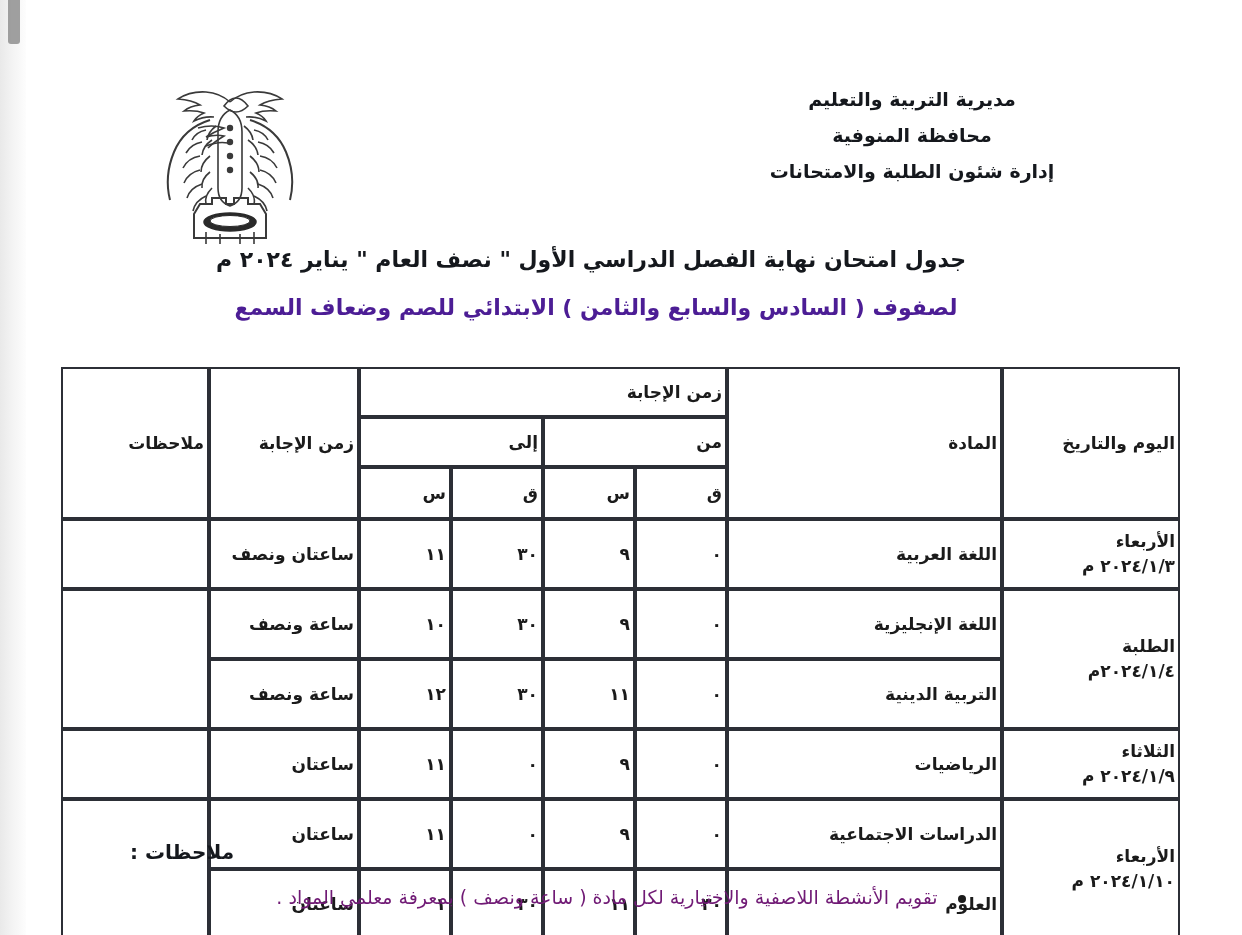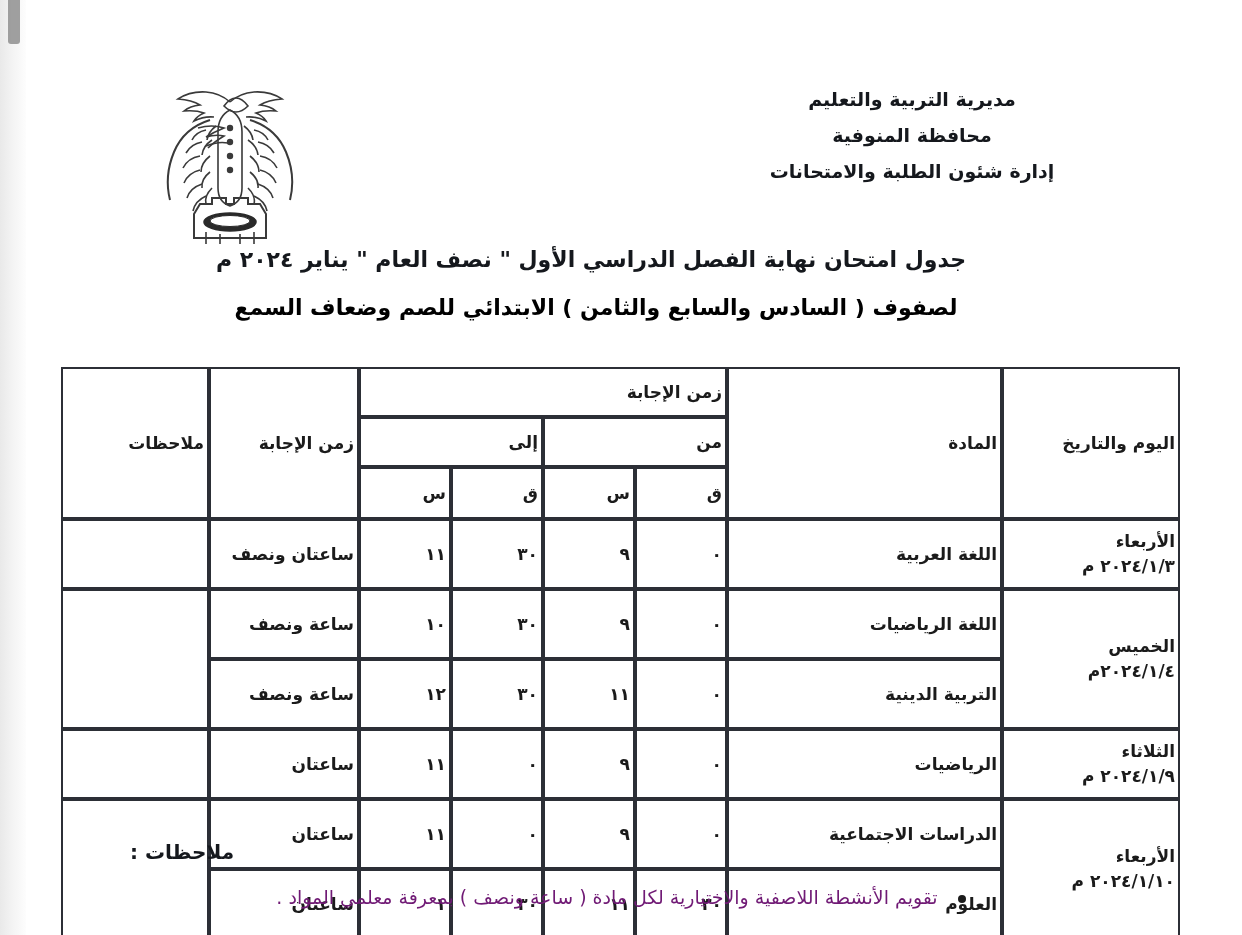--- a/index.html
+++ b/index.html
@@ -52,21 +52,21 @@
   #title-block{
     position:absolute;top:248px;left:0;width:1242px;
     text-align:center;
   }
   #doc-title{
     font-size:22px;font-weight:bold;color:#15181d;
     line-height:1.1;
     padding-right:60px;
   }
   #doc-subtitle{
-    font-size:22px;font-weight:bold;color:#000000;
+    font-size:22px;font-weight:bold;color:#4c1d95;
     margin-top:24px;line-height:1.1;
     padding-right:50px;
   }
 
   
   #sched-wrap{
     position:absolute;top:367px;right:62px;
     width:1118px;
   }
   table#schedule{
@@ -227,24 +227,24 @@
           <td>اللغة العربية</td>
           <td class="num">٠</td>
           <td class="num">٩</td>
           <td class="num">٣٠</td>
           <td class="num">١١</td>
           <td>ساعتان ونصف</td>
           <td rowspan="1" class="notes-cell"></td>
         </tr>
         <tr class="body-row">
           <td rowspan="2" class="day-cell">
-            <div>الخميس</div>
+            <div>الطلبة</div>
             <div>٢٠٢٤/١/٤م</div>
           </td>
-          <td>اللغة الرياضيات</td>
+          <td>اللغة الإنجليزية</td>
           <td class="num">٠</td>
           <td class="num">٩</td>
           <td class="num">٣٠</td>
           <td class="num">١٠</td>
           <td>ساعة ونصف</td>
           <td rowspan="2" class="notes-cell"></td>
         </tr>
         <tr class="body-row">
           <td>التربية الدينية</td>
           <td class="num">٠</td>

